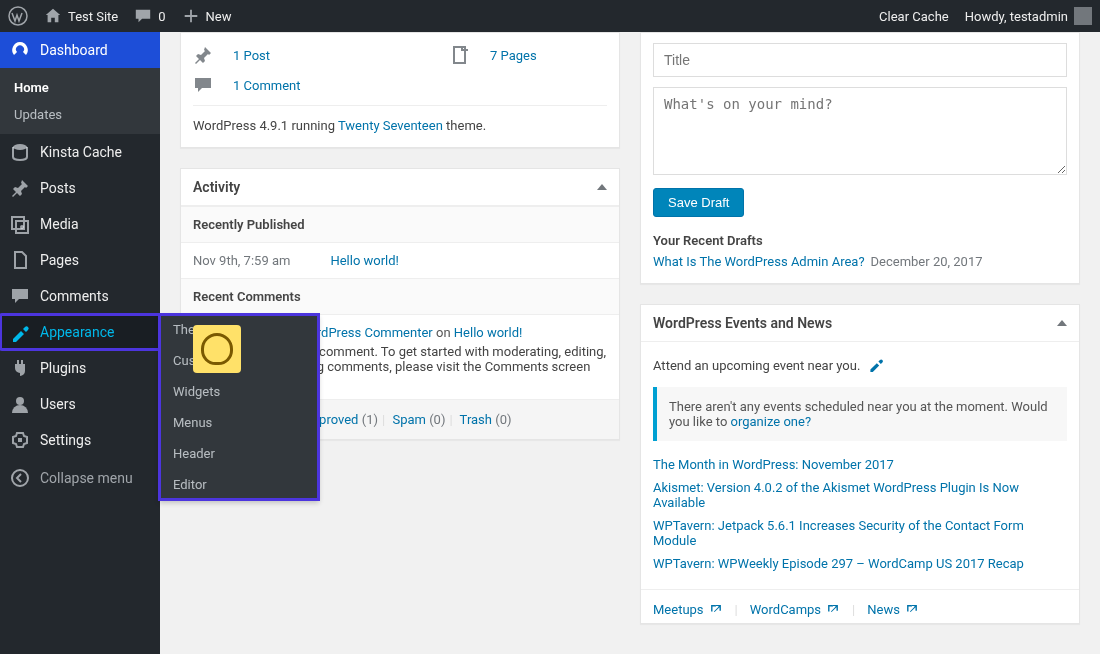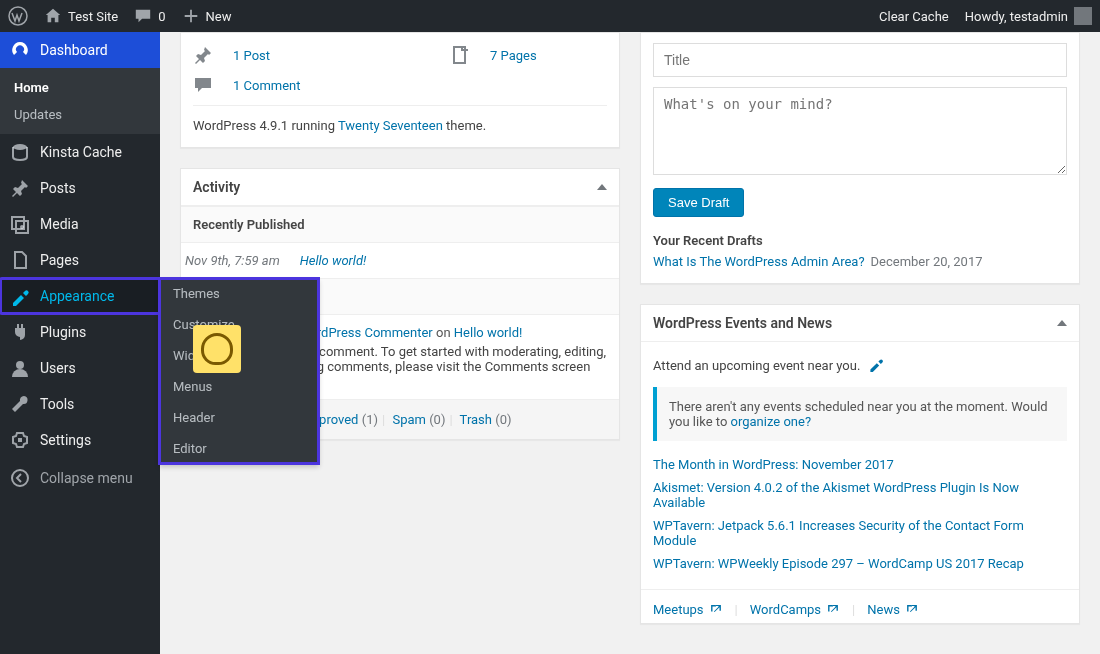--- a/index.html
+++ b/index.html
@@ -42,21 +42,21 @@
   .columns { display:flex; gap:20px; align-items:flex-start; }
   .col { flex:1; min-width:0;}
   .postbox { background:#fff; border:1px solid #e5e5e5; box-shadow:0 1px 1px rgba(0,0,0,0.04); margin-bottom:20px;}
   .postbox h2.hndle { font-size:14px; font-weight:600; padding:10px 12px; border-bottom:1px solid #eee; display:flex; align-items:center; justify-content:space-between; margin:0;}
   .postbox .inside { padding:10px 12px 14px;}
   .toggle-indicator { width:0;height:0;border-left:5px solid transparent;border-right:5px solid transparent;border-bottom:6px solid #72777c; cursor:pointer;}
   .glance-row{ display:flex; gap:60px; padding:2px 0 10px;}
   .glance-item{ display:flex; align-items:center; gap:20px;}
   .glance-item svg{width:20px;height:20px;fill:#82878c;}
   .section-title{font-weight:600;padding:10px 12px;border-top:1px solid #eee;border-bottom:1px solid #eee;background:#fafafa;}
-  .pub-row{display:flex;gap:20px;padding:10px 4px;font-style:italic;}
+  .pub-row{display:flex;gap:40px;padding:10px 12px;}
   .pub-row .date{color:#72777c;}
   .comment-item{display:flex;gap:12px;padding:10px 12px;}
   .avatar-sq{width:48px;height:48px;background:#ffe169;border-radius:4px;flex:none;position:relative;overflow:hidden;}
   .avatar-sq::after{content:"";position:absolute;inset:8px;border:3px solid #7a5901;border-radius:50% 50% 45% 45%;}
   .comment-meta{color:#555;}
   .comment-text{color:#444;margin-top:4px;}
   .mod-row{padding:12px;border-top:1px solid #eee;background:#f5f5f5;color:#555;}
   .mod-row .sep{color:#ddd;padding:0 4px;}
   .count{color:#72777c;}
 
@@ -148,20 +148,26 @@
         <circle cx="12" cy="13" r="2"></circle>
       </svg>
     <span>Media</span>
   </div>
   <div class="menu-item">
     <svg viewBox="0 0 20 20">
         <path d="M5 2h7l4 4v12H5z" fill="none" stroke="rgba(240,245,250,0.6)" stroke-width="2"></path>
       </svg>
     <span>Pages</span>
   </div>
+  <div class="menu-item">
+    <svg viewBox="0 0 20 20">
+        <path d="M2 3h16v10H9l-4 4v-4H2z"></path>
+      </svg>
+    <span>Comments</span>
+  </div>
 
   <div class="menu-item open hl-appearance" style="position:relative;">
     <svg viewBox="0 0 20 20">
         <path d="M3 17l8-8 3 3-8 8H3z M13 7l2-2a2 2 0 013 3l-2 2z"></path>
       </svg>
     <span>Appearance</span>
     <div class="flyout hl-flyout" id="appearance-flyout">
         <div class="sub">Themes</div>
         <div class="sub">Customize</div>
         <div class="sub">Widgets</div>
@@ -176,26 +182,20 @@
         <path d="M7 2v4H5v4a5 5 0 005 5v3h0a5 5 0 005-5V6h-2V2h-2v4H9V2z"></path>
       </svg>
     <span>Plugins</span>
   </div>
   <div class="menu-item">
     <svg viewBox="0 0 20 20">
         <circle cx="10" cy="7" r="4"></circle>
         <path d="M2 19a8 8 0 0116 0z"></path>
       </svg>
     <span>Users</span>
-  </div>
-  <div class="menu-item">
-    <svg viewBox="0 0 20 20">
-        <path d="M14 2a4 4 0 00-4 5L2 15l3 3 8-8a4 4 0 001-8z"></path>
-      </svg>
-    <span>Tools</span>
   </div>
   <div class="menu-item">
     <svg viewBox="0 0 20 20">
         <path d="M7 3h6l1 3 3 1v6l-3 1-1 3H7l-1-3-3-1V7l3-1z" fill="none" stroke="rgba(240,245,250,0.6)" stroke-width="2"></path>
         <rect x="8" y="8" width="4" height="4"></rect>
       </svg>
     <span>Settings</span>
   </div>
   <div class="collapse">
     <svg viewBox="0 0 20 20">

